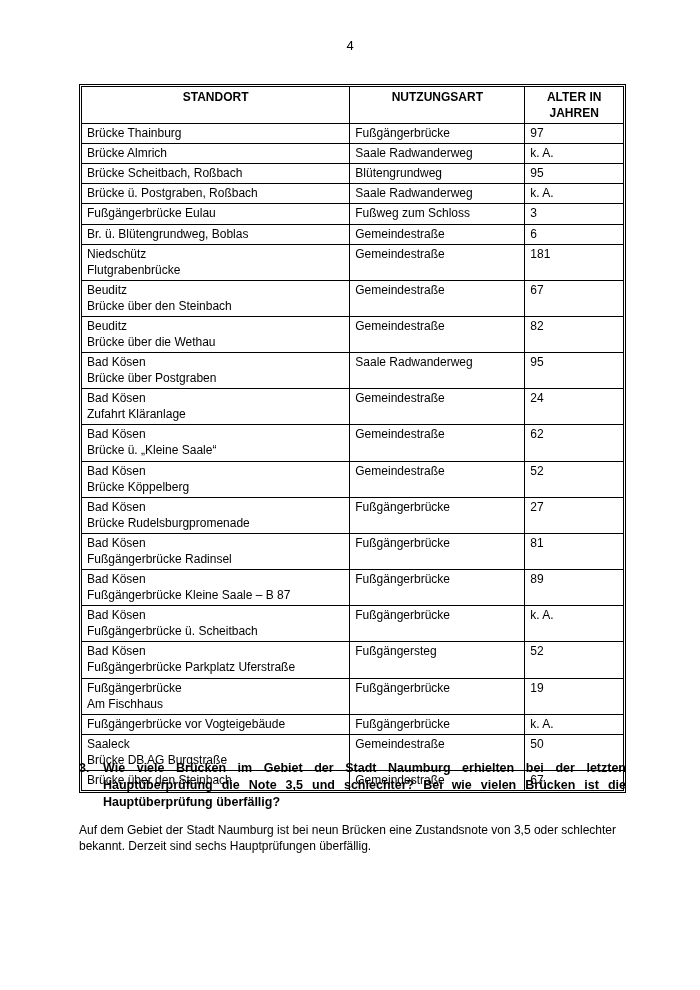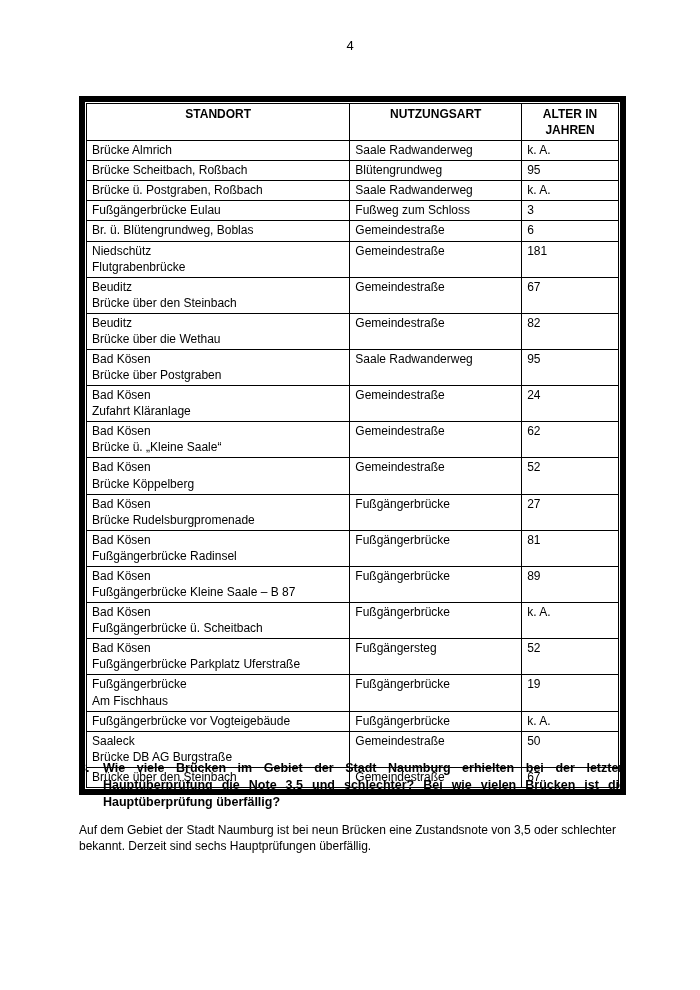--- a/index.html
+++ b/index.html
@@ -7,21 +7,21 @@
     width:700px;height:990px;background:#ffffff;margin:0 auto;
     font-family:"Liberation Sans","DejaVu Sans",sans-serif;
     color:#000;position:relative;box-sizing:border-box;
   }
   .page-number{
     position:absolute;top:38px;left:0;width:100%;
     text-align:center;font-size:13px;
   }
   .table-wrap{
     position:absolute;top:84px;left:79px;width:547px;
-    border:6px solid #000000;padding:1px;box-sizing:border-box;margin-top:12px;
+    border:1px solid #000000;padding:1px;box-sizing:border-box;
   }
   table.bridges{
     border-collapse:collapse;width:100%;
     font-size:12px;line-height:1.34;
   }
   table.bridges th, table.bridges td{
     border:1px solid #000;
     padding:1px 5px 2px 5px;
     vertical-align:top;
     text-align:left;
@@ -60,20 +60,25 @@
       </colgroup>
       <thead>
         <tr>
           <th>STANDORT</th>
           <th>NUTZUNGSART</th>
           <th>ALTER IN
 JAHREN</th>
         </tr>
       </thead>
       <tbody>
+          <tr>
+            <td>Brücke Thainburg</td>
+            <td>Fußgängerbrücke</td>
+            <td class="col-alter">97</td>
+          </tr>
           <tr>
             <td>Brücke Almrich</td>
             <td>Saale Radwanderweg</td>
             <td class="col-alter">k. A.</td>
           </tr>
           <tr>
             <td>Brücke Scheitbach, Roßbach</td>
             <td>Blütengrundweg</td>
             <td class="col-alter">95</td>
           </tr>

